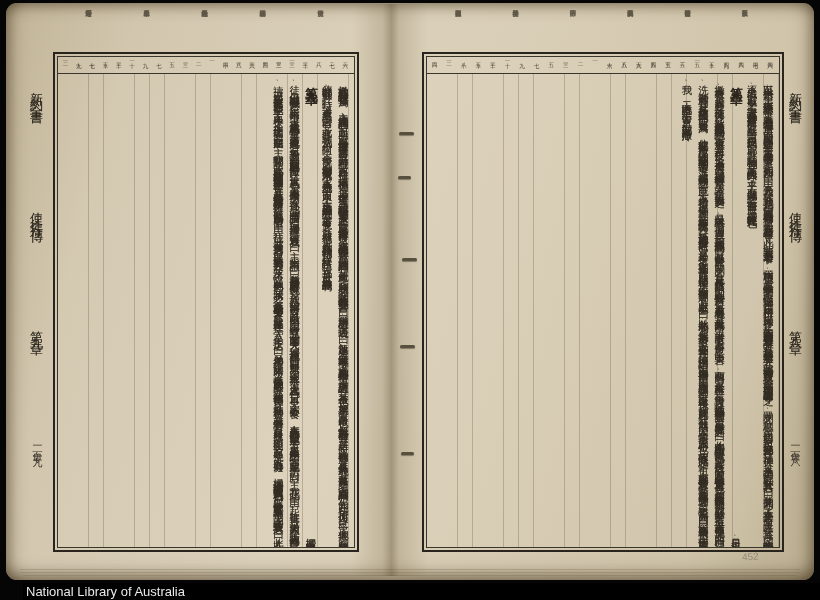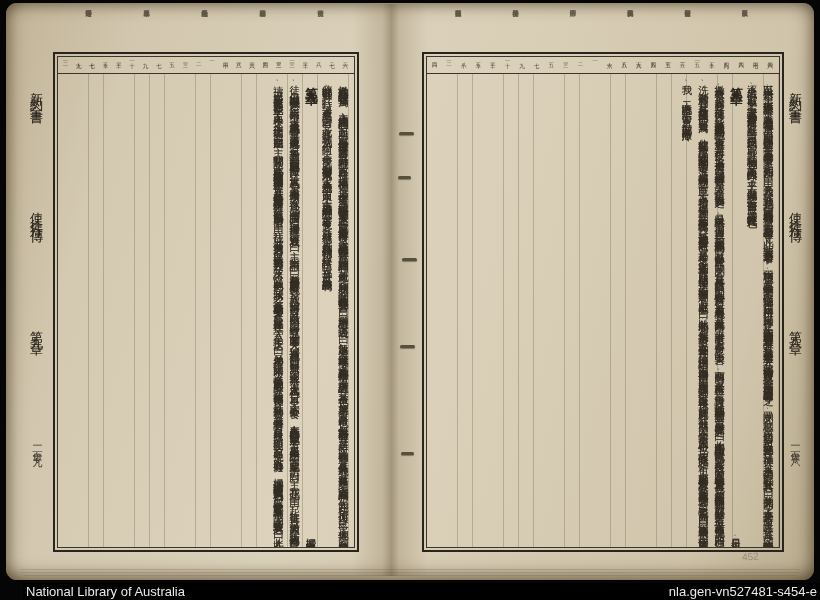--- a/index.html
+++ b/index.html
@@ -151,16 +151,15 @@
 
   <div class="mtitle" style="left:786px;top:82px;">新約全書</div>
   <div class="mtitle" style="left:786px;top:202px;">使徒行傳</div>
   <div class="mtitle" style="left:786px;top:320px;">第八章</div>
   <div class="pnum" style="left:788px;top:440px;">一百零八</div>
 
   <div class="pencil">452</div>
 
   <div class="bar">
     <span class="attr">National Library of Australia</span>
-    <span class="imgid">nla.gen-vn527481-s454-e</span>
   </div>
 
 </div>
 
 </body></html>

